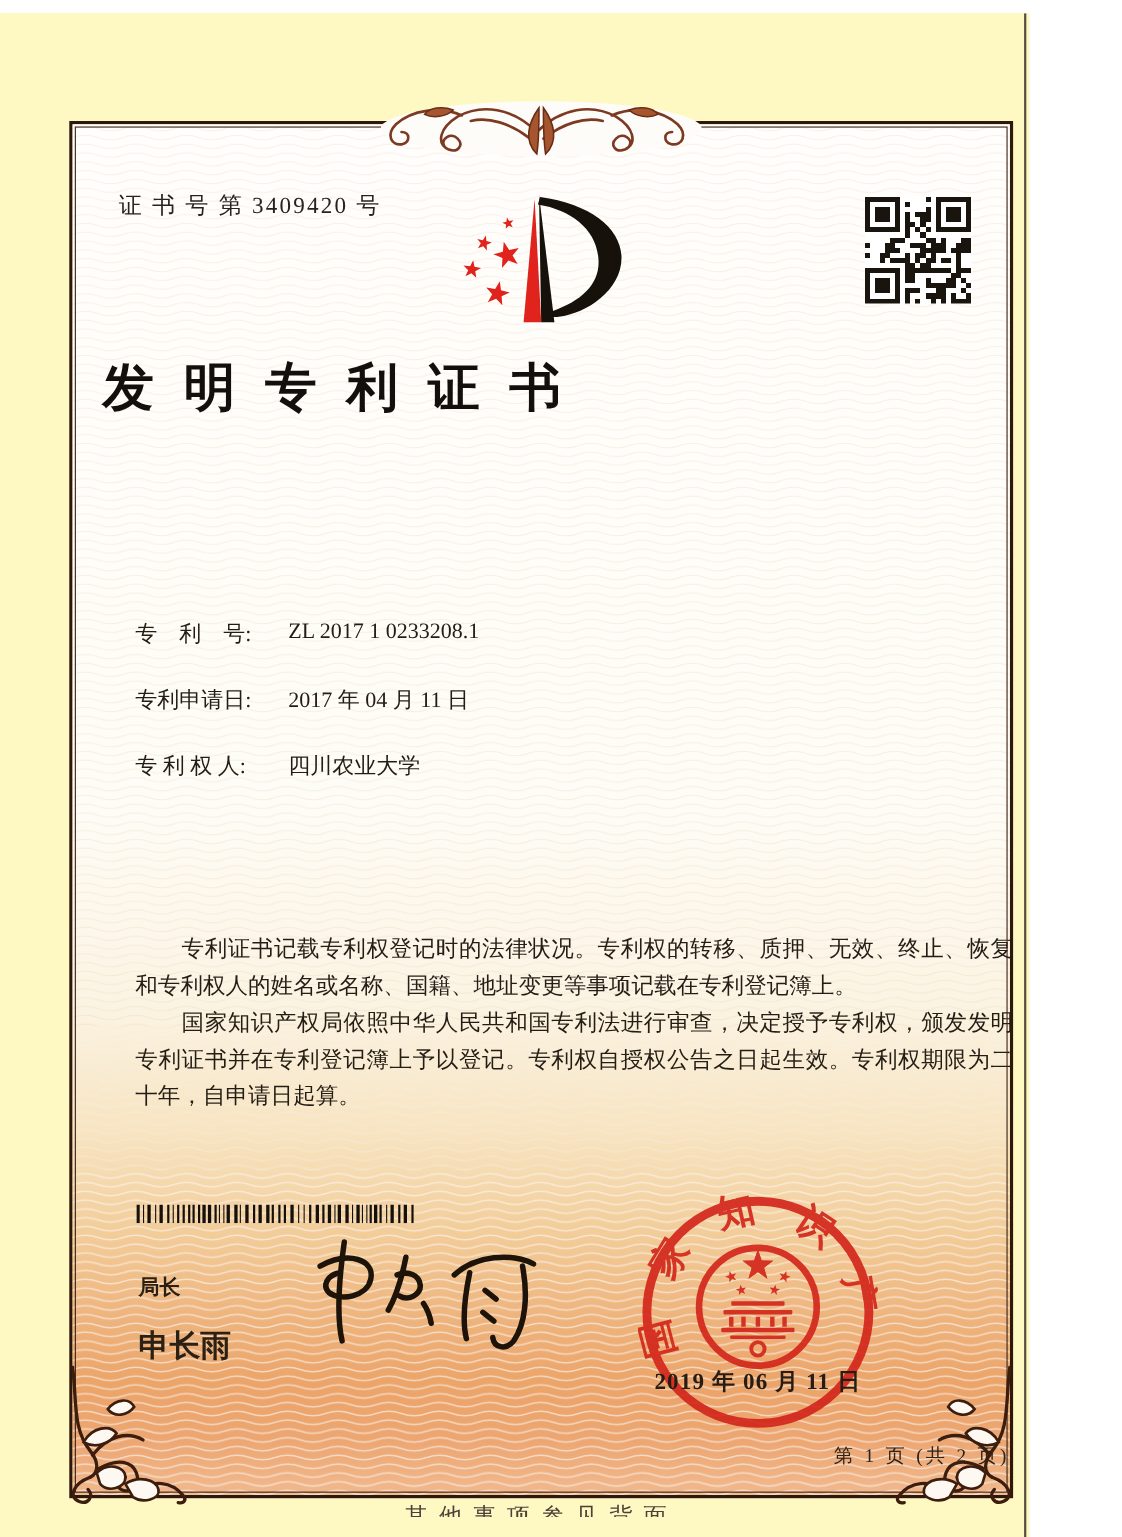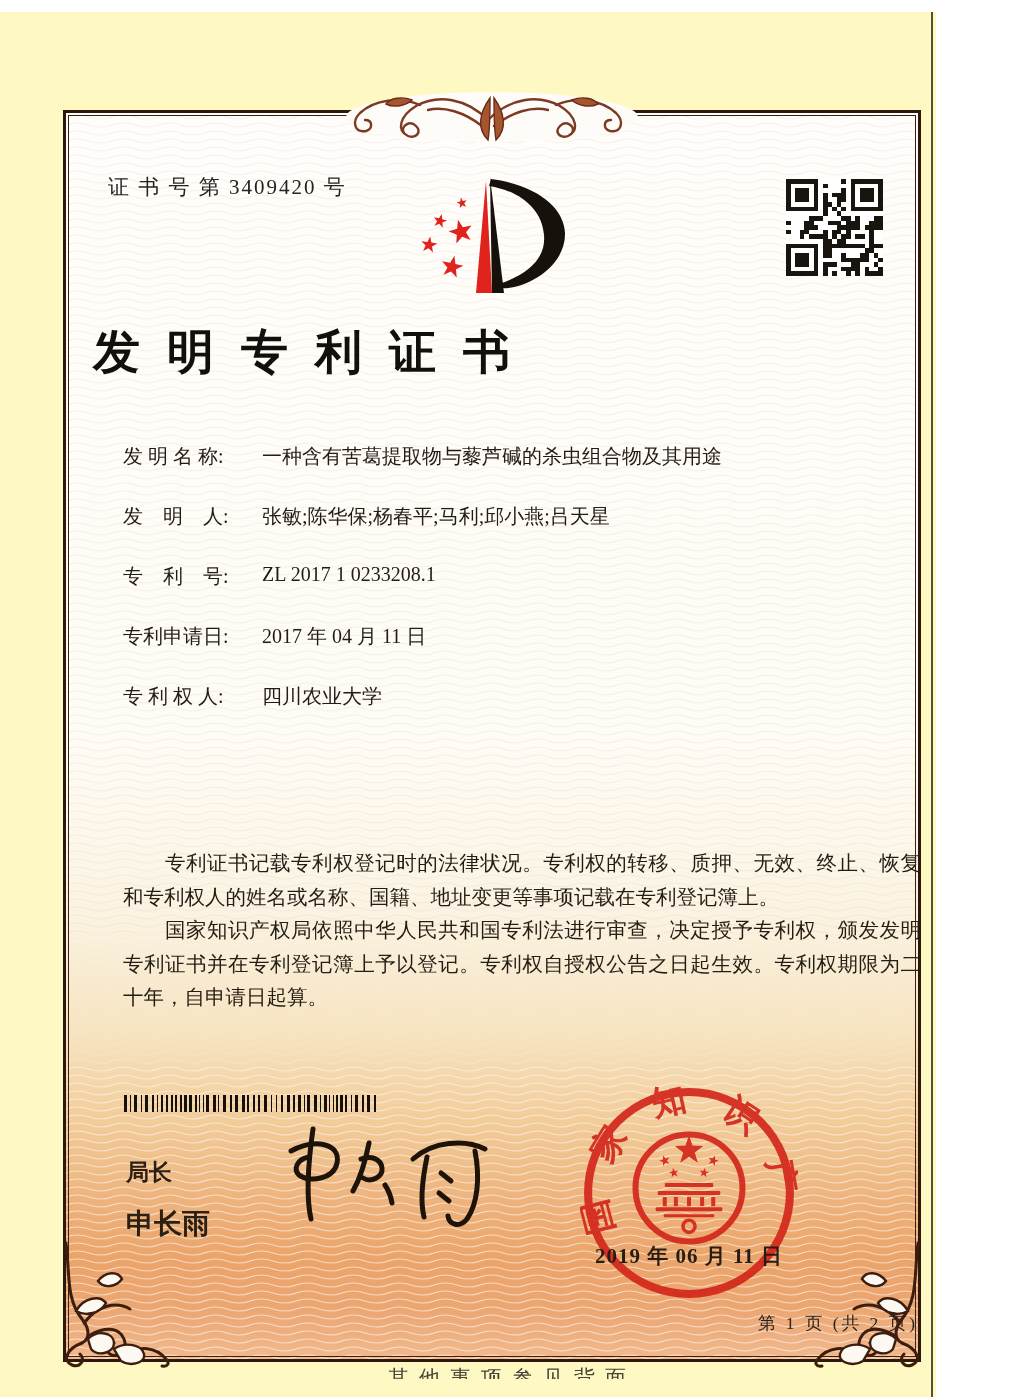--- a/index.html
+++ b/index.html
@@ -25,30 +25,30 @@
   .row{position:absolute;left:57px;right:30px;font-size:20px;white-space:nowrap;color:#221c15;}
   .row .lab{display:inline-block;width:136px;vertical-align:top;}
   .row .val{margin-left:3px;}
   .grant2{position:absolute;left:430px;top:0;}
   
   .paras{position:absolute;left:57px;top:734px;width:798px;}
   .paras p{margin:0;font-size:20.5px;line-height:33.5px;text-indent:2.05em;
            text-align:justify;color:#241d14;}
   
   .barcode{position:absolute;left:58px;top:982px;width:253px;height:17px;}
-  .officer-title{position:absolute;left:60px;top:1044px;font-size:23px;font-weight:bold;color:#2b2013;}
+  .officer-title{position:absolute;left:60px;top:1044px;font-size:19px;font-weight:bold;color:#2b2013;}
   .officer-name{position:absolute;left:60px;top:1092px;font-size:28px;font-weight:bold;color:#2b2013;}
   .signature{position:absolute;left:195px;top:1002px;width:250px;height:125px;}
   .seal{position:absolute;left:514px;top:971px;width:218px;height:218px;opacity:.92;}
   .seal svg{position:absolute;inset:0;}
   .seal .seal-date{position:absolute;left:0;right:0;top:158px;text-align:center;
                    font-size:21px;font-weight:bold;letter-spacing:1px;color:#16110c;z-index:2;}
   .page-footer{position:absolute;left:0;right:0;top:1198px;text-align:right;font-size:17.5px;
                letter-spacing:3px;color:#2a241d;}
-  .backnote{position:absolute;left:388px;top:1352px;height:15px;overflow:hidden;
+  .backnote{position:absolute;left:368px;top:1352px;height:15px;overflow:hidden;
             font-size:21px;letter-spacing:10px;color:#4a4138;}
   
   .ornament{position:absolute;left:50%;top:-27px;transform:translateX(-50%);z-index:6;}
   .corner{position:absolute;z-index:6;}
   .corner.bl{left:-8px;bottom:-10px;}
   .corner.br{right:-8px;bottom:-10px;transform:scaleX(-1);}
   text.sealtxt{font-family:"Liberation Serif","DejaVu Serif",serif;font-weight:bold;}
 </style>
 </head>
 <body>
@@ -280,26 +280,20 @@
               <rect x="17" y="20" width="1" height="1"></rect>
               <rect x="18" y="20" width="1" height="1"></rect>
               <rect x="19" y="20" width="1" height="1"></rect>
               <rect x="20" y="20" width="1" height="1"></rect>
             </g>
         </svg>
       </div>
 
       <div class="title">发明专利证书</div>
 
-      <div class="row" style="top:330px">
-        <span class="lab">发 明 名 称:</span><span class="val">一种含有苦葛提取物与藜芦碱的杀虫组合物及其用途</span>
-      </div>
-      <div class="row" style="top:390px">
-        <span class="lab">发　明　人:</span><span class="val">张敏;陈华保;杨春平;马利;邱小燕;吕天星</span>
-      </div>
       <div class="row" style="top:450px">
         <span class="lab">专　利　号:</span><span class="val">ZL 2017 1 0233208.1</span>
       </div>
       <div class="row" style="top:510px">
         <span class="lab">专利申请日:</span><span class="val">2017 年 04 月 11 日</span>
       </div>
       <div class="row" style="top:570px">
         <span class="lab">专 利 权 人:</span><span class="val">四川农业大学</span>
       </div>
 

